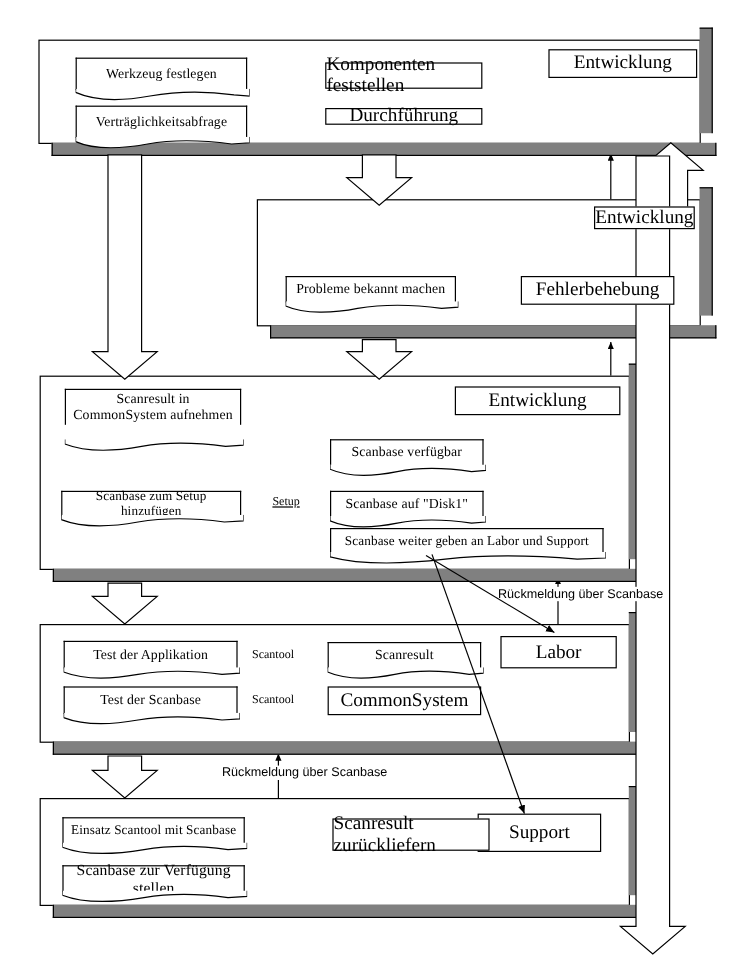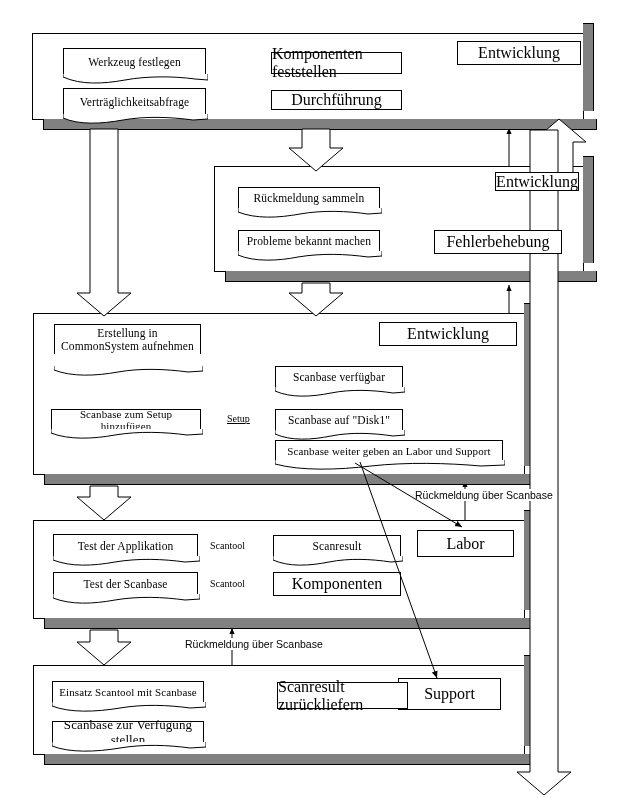--- a/index.html
+++ b/index.html
@@ -103,60 +103,52 @@
     <span>Verträglichkeitsabfrage</span>
     <span class="tear">
       <svg width="145" height="11" viewBox="0 0 145 11">
           <path d="M0,0 L0,4 C16,11 38,10 60,6 C82,2 108,3 130,6 L145,5 L145,0" fill="#fff" stroke="#000" stroke-width="1"></path>
         </svg>
     </span>
   </div>
   <div class="rolebox" style="left:271px;top:52px;width:131px;height:22px;">
     <span>Komponenten feststellen</span>
   </div>
-  <div class="rolebox" style="left:271px;top:90px;width:131px;height:20px;font-family:Liberation Serif, serif;">
+  <div class="rolebox" style="left:271px;top:90px;width:131px;height:14px;font-family:Liberation Serif, serif;">
     <span>Durchführung</span>
   </div>
 
   <div class="panel" style="left:214px;top:166px;width:370px;height:106px;">
     <div class="shadow-b" style="width:370px;"></div>
     <div class="shadow-r" style="height:106px;"></div>
   </div>
   <div class="rolebox" style="left:495px;top:172px;width:84px;height:19px;">
     <span>Entwicklung</span>
   </div>
-  <div class="abox torn" style="left:238px;top:187px;width:142px;height:22px;">
-    <span>Rückmeldung sammeln</span>
-    <span class="tear">
-      <svg width="144" height="11" viewBox="0 0 144 11">
-          <path d="M0,0 L0,4 C18,11 40,10 62,6 C84,2 110,3 130,6 L144,5 L144,0" fill="#fff" stroke="#000" stroke-width="1"></path>
-        </svg>
-    </span>
-  </div>
   <div class="abox torn" style="left:238px;top:230px;width:142px;height:22px;">
     <span>Probleme bekannt machen</span>
     <span class="tear">
       <svg width="144" height="11" viewBox="0 0 144 11">
           <path d="M0,0 L0,4 C16,11 40,10 60,6 C84,2 108,3 130,6 L144,5 L144,0" fill="#fff" stroke="#000" stroke-width="1"></path>
         </svg>
     </span>
   </div>
   <div class="rolebox" style="left:434px;top:230px;width:128px;height:24px;">
     <span>Fehlerbehebung</span>
   </div>
 
   <div class="panel" style="left:33px;top:313px;width:492px;height:162px;">
     <div class="shadow-b" style="width:492px;"></div>
     <div class="shadow-r" style="height:162px;"></div>
   </div>
   <div class="rolebox" style="left:379px;top:322px;width:138px;height:24px;">
     <span>Entwicklung</span>
   </div>
   <div class="abox torn" style="left:54px;top:324px;width:147px;height:30px;white-space:pre-line;">
-    <span style="white-space:pre-line;">Erstellung in
+    <span style="white-space:pre-line;">Scanresult in
 CommonSystem aufnehmen</span>
     <span class="tear">
       <svg width="149" height="11" viewBox="0 0 149 11">
           <path d="M0,0 L0,4 C18,11 42,10 64,6 C86,2 112,3 134,6 L149,5 L149,0" fill="#fff" stroke="#000" stroke-width="1"></path>
         </svg>
     </span>
   </div>
   <div class="abox torn" style="left:51px;top:409px;width:150px;height:21px;font-size:11px;">
     <span>Scanbase zum Setup hinzufügen</span>
     <span class="tear">
@@ -218,21 +210,21 @@
   </div>
   <div class="abox torn" style="left:273px;top:535px;width:128px;height:22px;">
     <span>Scanresult</span>
     <span class="tear">
       <svg width="130" height="11" viewBox="0 0 130 11">
           <path d="M0,0 L0,4 C16,11 36,10 56,6 C76,2 98,3 118,6 L130,5 L130,0" fill="#fff" stroke="#000" stroke-width="1"></path>
         </svg>
     </span>
   </div>
   <div class="rolebox" style="left:273px;top:572px;width:128px;height:24px;">
-    <span>Komponenten</span>
+    <span>CommonSystem</span>
   </div>
   <div class="conn-label" style="left:209px;top:540px;">
     <span>Scantool</span>
   </div>
   <div class="conn-label" style="left:209px;top:578px;">
     <span>Scantool</span>
   </div>
 
   <div class="panel" style="left:33px;top:665px;width:492px;height:90px;">
     <div class="shadow-b" style="width:492px;"></div>

